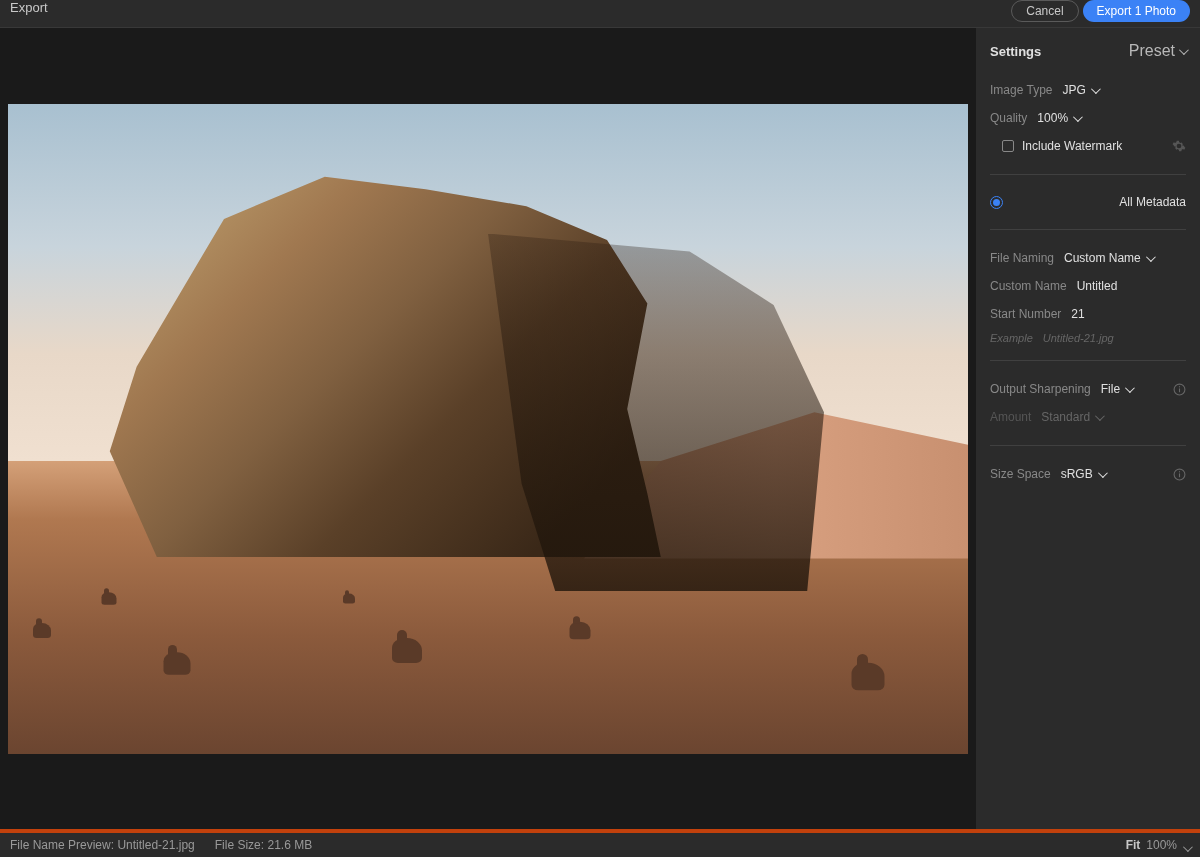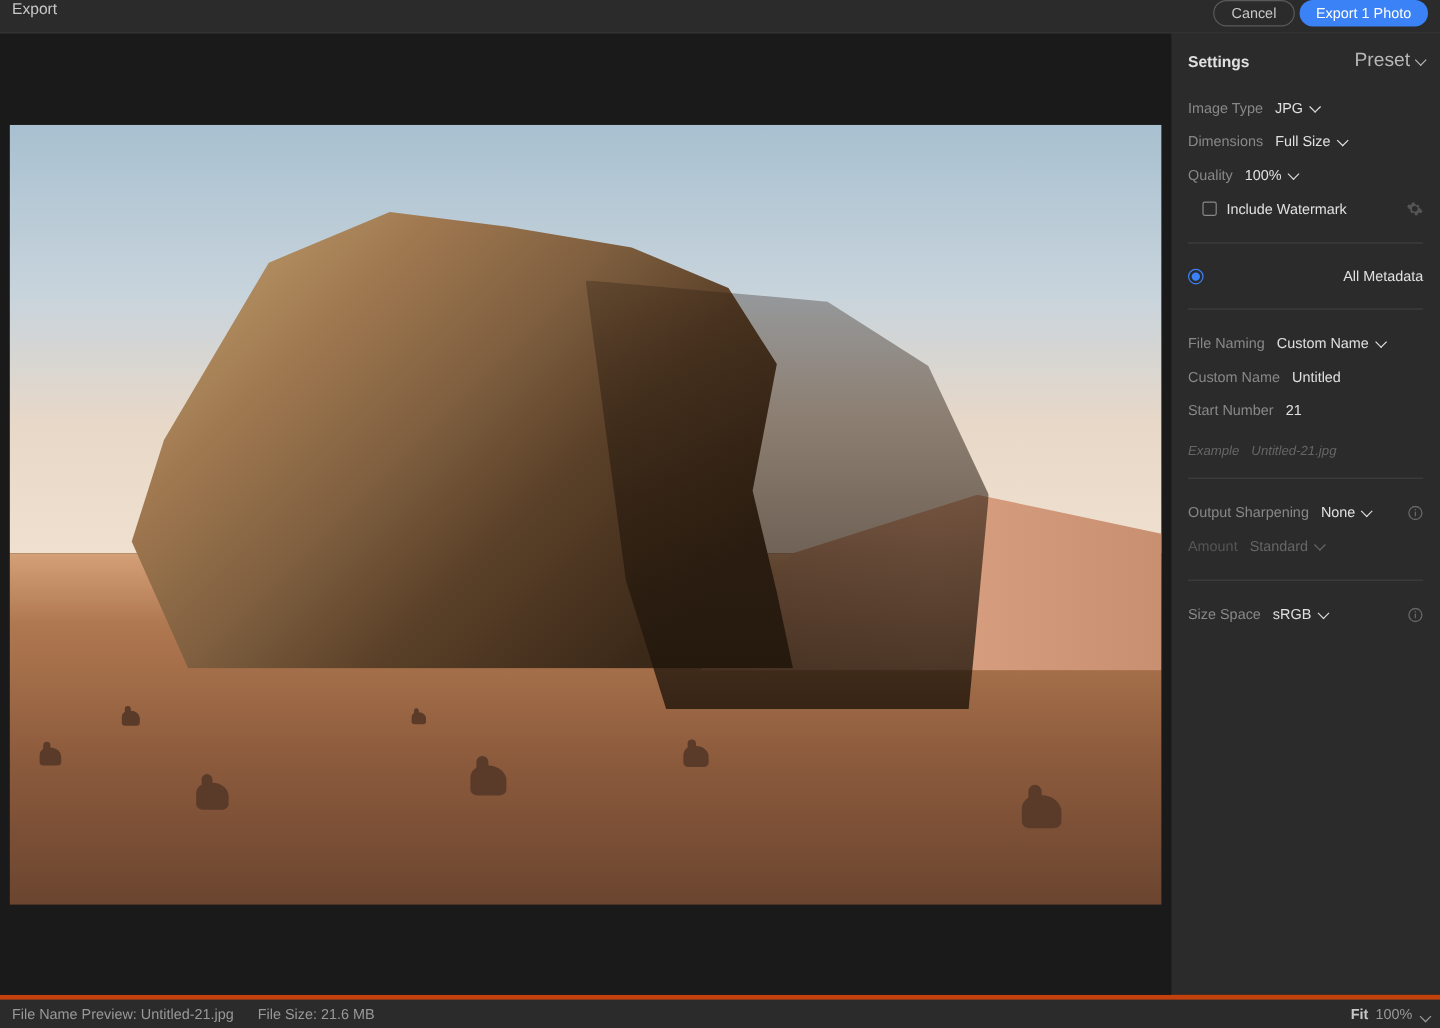--- a/index.html
+++ b/index.html
@@ -191,21 +191,21 @@
   cursor: pointer;
 }
 .text-input {
   background: transparent;
   border: none;
   color: #e0e0e0;
   font-size: 12px;
   outline: none;
   width: 100px;
 }
-.example-row { font-style: italic; color: #666; font-size: 11px; display: flex; gap: 10px; margin-top: 12px; }
+.example-row { font-style: italic; color: #666; font-size: 11px; display: flex; gap: 10px; margin-top: 2px; }
 .footer {
   height: 28px;
   background: #2b2b2b;
   border-top: 4px solid #c2410c;
   display: flex;
   align-items: center;
   padding: 0 10px;
   gap: 20px;
   color: #999;
   font-size: 12px;
@@ -252,27 +252,20 @@
     </div>
 
     <div class="row">
       <span class="row-label">Image Type</span>
       <span class="row-value">
         <span>JPG</span>
         <span class="chevron"></span>
       </span>
     </div>
 
-    <div class="row">
-      <span class="row-label">Dimensions</span>
-      <span class="row-value">
-        <span>Full Size</span>
-        <span class="chevron"></span>
-      </span>
-    </div>
 
     <div class="row">
       <span class="row-label">Quality</span>
       <span class="row-value">
         <span>100%</span>
         <span class="chevron"></span>
       </span>
     </div>
 
     <div class="checkbox-row">
@@ -313,21 +306,21 @@
     <div class="example-row">
       <span>Example</span>
       <span>Untitled-21.jpg</span>
     </div>
 
     <hr class="divider">
 
     <div class="row">
       <span class="row-label">Output Sharpening</span>
       <span class="row-value">
-        <span>None</span>
+        <span>File</span>
         <span class="chevron"></span>
       </span>
       <svg class="info-icon" viewBox="0 0 24 24" fill="currentColor">
           <circle cx="12" cy="12" r="10" fill="none" stroke="currentColor" stroke-width="2"></circle>
           <rect x="11" y="10" width="2" height="7"></rect>
           <rect x="11" y="6" width="2" height="2"></rect>
         </svg>
     </div>
 
     <div class="row">

